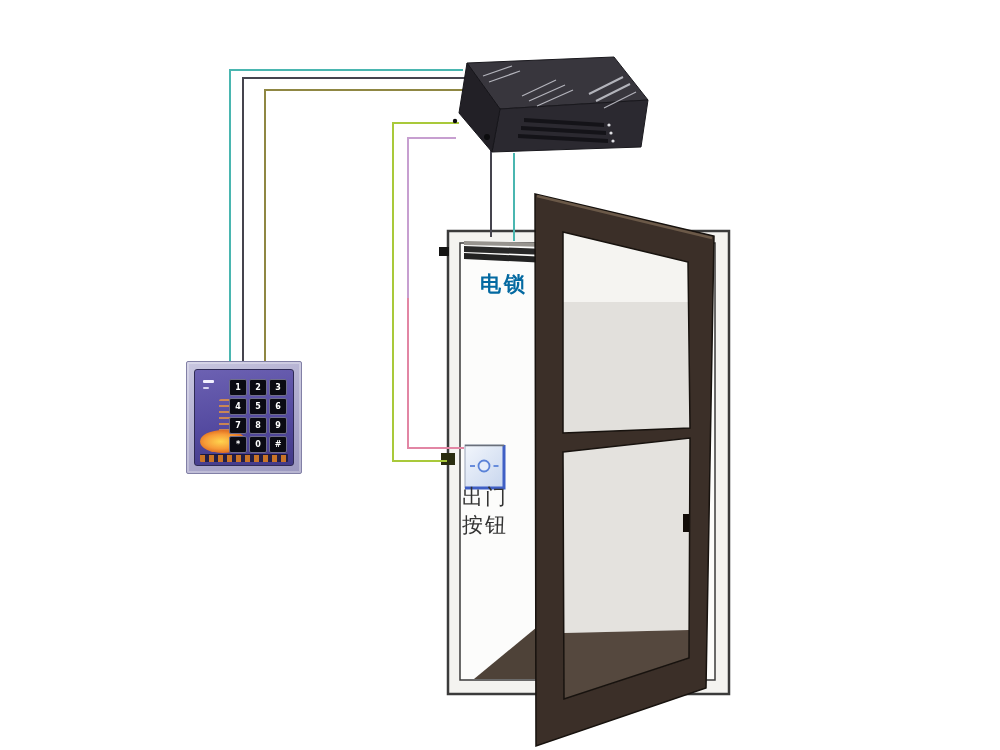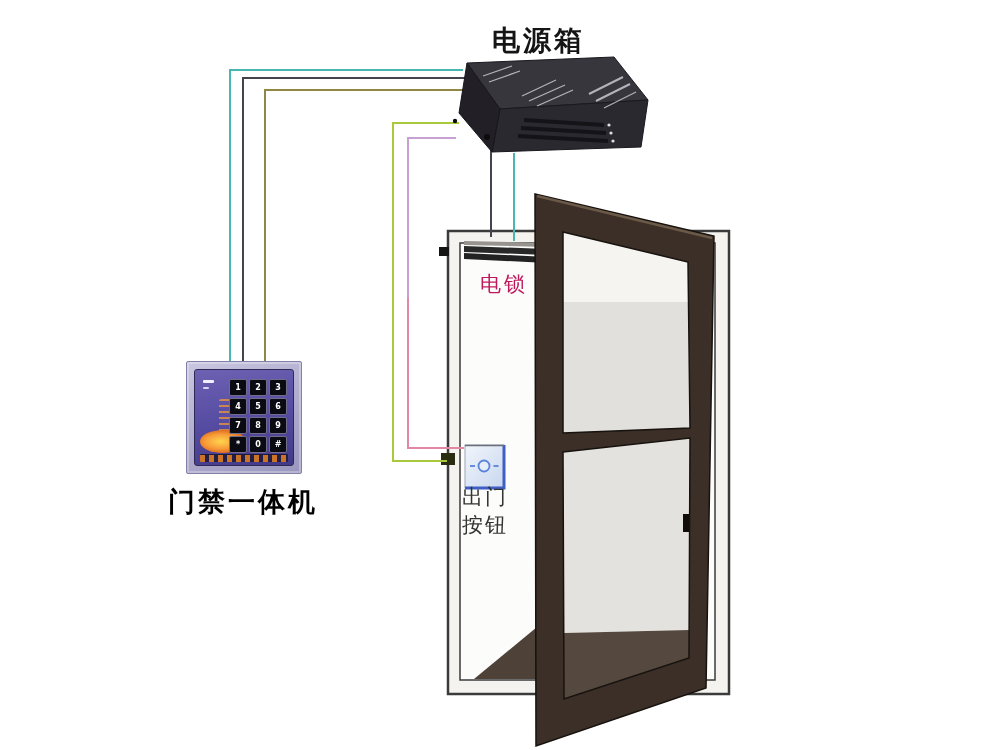--- a/index.html
+++ b/index.html
@@ -4,21 +4,21 @@
 <style>
   html,body{margin:0;padding:0;background:#ffffff;}
   .stage{
     position:relative;width:1000px;height:750px;background:#ffffff;overflow:hidden;
     font-family:"Liberation Serif","DejaVu Serif",serif;
   }
   .stage svg{position:absolute;left:0;top:0;}
   .lbl{position:absolute;color:#151515;white-space:nowrap;}
   .lbl-power{left:492px;top:22px;font-size:28px;font-weight:600;letter-spacing:3px;}
   .lbl-keypad{left:168px;top:484px;font-size:27px;font-weight:700;letter-spacing:3px;color:#000;}
-  .lbl-lock{left:480px;top:270px;font-size:21px;font-weight:400;letter-spacing:3px;color:#be185d;}
+  .lbl-lock{left:480px;top:270px;font-size:21px;font-weight:700;letter-spacing:3px;color:#0369a1;}
   .lbl-exit{left:462px;top:483px;font-size:21px;font-weight:400;letter-spacing:2px;line-height:28px;color:#333;}
   .lbl-exit div{height:28px;}
 
   
   .keypad{
     position:absolute;left:186px;top:361px;width:114px;height:111px;
     background:linear-gradient(155deg,#c9c7e0 0%,#b2afd0 45%,#9b98bf 100%);
     border:1px solid #8280a6;border-radius:2px;
     box-shadow:inset 0 0 0 2px rgba(255,255,255,0.28);
   }
@@ -164,21 +164,19 @@
         <div class="kp-key">8</div>
         <div class="kp-key">9</div>
         <div class="kp-key">*</div>
         <div class="kp-key">0</div>
         <div class="kp-key">#</div>
       </div>
       <div class="kp-band"></div>
     </div>
   </div>
 
-  <div class="lbl lbl-power">电源箱</div>
-  <div class="lbl lbl-keypad">门禁一体机</div>
   <div class="lbl lbl-lock">电锁</div>
   <div class="lbl lbl-exit">
     <div>出门</div>
     <div>按钮</div>
   </div>
 
 </div>
 
 </body></html>

